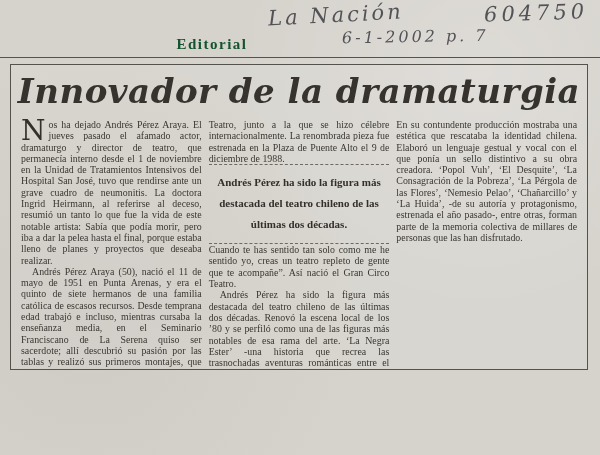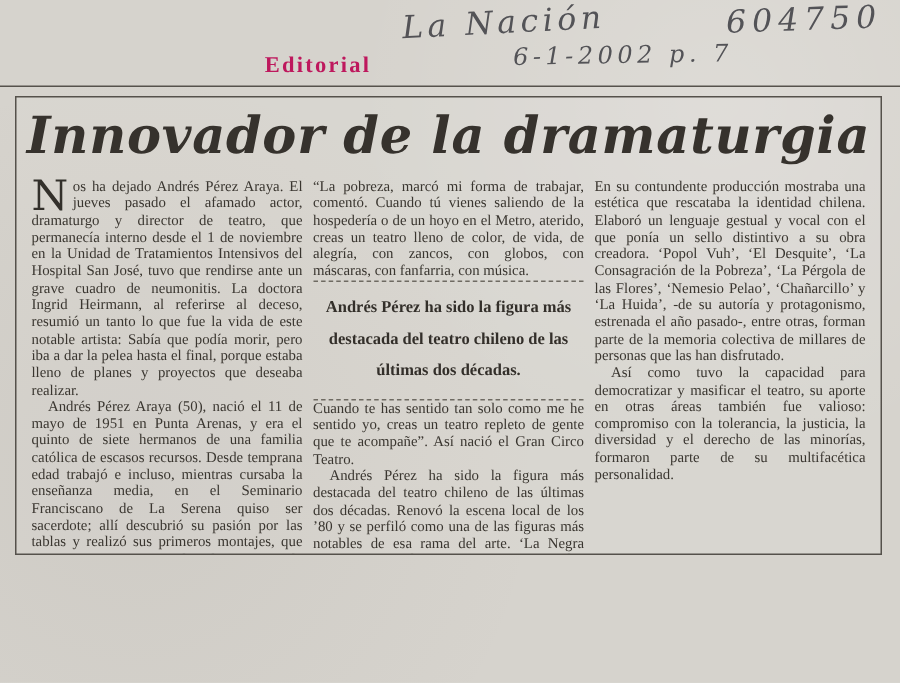--- a/index.html
+++ b/index.html
@@ -13,21 +13,21 @@
   }
   .hw{
     position:absolute;color:#45454a;font-family:"DejaVu Serif", serif;
     font-style:italic;white-space:nowrap;opacity:.9;
   }
   .hw-pub{left:268px;top:3px;font-size:21px;letter-spacing:3px;transform:rotate(-3deg);}
   .hw-code{left:484px;top:1px;font-size:21px;letter-spacing:4px;transform:rotate(-2deg);}
   .hw-date{left:342px;top:27px;font-size:16px;letter-spacing:3px;transform:rotate(-1deg);}
   .section-label{
     position:absolute;top:36px;left:0;width:424px;text-align:center;
-    font-weight:bold;font-size:15px;letter-spacing:1.5px;color:#be185d;
+    font-weight:bold;font-size:15px;letter-spacing:1.5px;color:#14532d;
   }
   .header-rule{
     position:absolute;top:57px;left:0;width:600px;height:0;
     border-top:1.6px solid #56524c;
   }
   .article-box{
     position:absolute;left:10px;top:64px;width:578px;height:306px;
     border:1.6px solid #55514b;background:rgba(255,255,255,.07);
     overflow:hidden;box-sizing:border-box;
   }
@@ -70,25 +70,24 @@
   <h1 class="headline">Innovador de la dramaturgia</h1>
 
   <div class="columns">
 
     <div class="col">
       <p><span class="dropcap">N</span><span>os ha dejado Andrés Pérez Araya. El jueves pasado el afamado actor, dramaturgo y director de teatro, que permanecía interno desde el 1 de noviembre en la Unidad de Tratamientos Intensivos del Hospital San José, tuvo que rendirse ante un grave cuadro de neumonitis. La doctora Ingrid Heirmann, al referirse al deceso, resumió un tanto lo que fue la vida de este notable artista: Sabía que podía morir, pero iba a dar la pelea hasta el final, porque estaba lleno de planes y proyectos que deseaba realizar.</span></p>
       <p>Andrés Pérez Araya (50), nació el 11 de mayo de 1951 en Punta Arenas, y era el quinto de siete hermanos de una familia católica de escasos recursos. Desde temprana edad trabajó e incluso, mientras cursaba la enseñanza media, en el Seminario Franciscano de La Serena quiso ser sacerdote; allí descubrió su pasión por las tablas y realizó sus primeros montajes, que terminaron por acercarle al teatro y la dramaturgia.</p>
     </div>
 
     <div class="col">
-      <p>“La pobreza, marcó mi forma de trabajar, comentó. Cuando tú vienes saliendo de la hospedería o de un hoyo en el Metro, aterido, creas un teatro lleno de color, de vida, de alegría, con zancos, con globos, con máscaras, con fanfarria, con música.</p>
+      <p>Teatro, junto a la que se hizo célebre internacionalmente. La renombrada pieza fue estrenada en la Plaza de Puente Alto el 9 de diciembre de 1988.</p>
       <p class="pullquote">Andrés Pérez ha sido la figura más destacada del teatro chileno de las últimas dos décadas.</p>
       <p style="text-indent:0;">Cuando te has sentido tan solo como me he sentido yo, creas un teatro repleto de gente que te acompañe”. Así nació el Gran Circo Teatro.</p>
       <p>Andrés Pérez ha sido la figura más destacada del teatro chileno de las últimas dos décadas. Renovó la escena local de los ’80 y se perfiló como una de las figuras más notables de esa rama del arte. ‘La Negra Ester’ -una historia que recrea las trasnochadas aventuras románticas entre el Tío</p>
     </div>
 
     <div class="col">
       <p>En su contundente producción mostraba una estética que rescataba la identidad chilena. Elaboró un lenguaje gestual y vocal con el que ponía un sello distintivo a su obra creadora. ‘Popol Vuh’, ‘El Desquite’, ‘La Consagración de la Pobreza’, ‘La Pérgola de las Flores’, ‘Nemesio Pelao’, ‘Chañarcillo’ y ‘La Huida’, -de su autoría y protagonismo, estrenada el año pasado-, entre otras, forman parte de la memoria colectiva de millares de personas que las han disfrutado.</p>
-      <p>Así como tuvo la capacidad para democratizar y masificar el teatro, su aporte en otras áreas también fue valioso: compromiso con la tolerancia, la justicia, la diversidad y el derecho de las minorías, formaron parte de su multifacética personalidad.</p>
     </div>
 
   </div>
 </div>
 
 </body></html>

